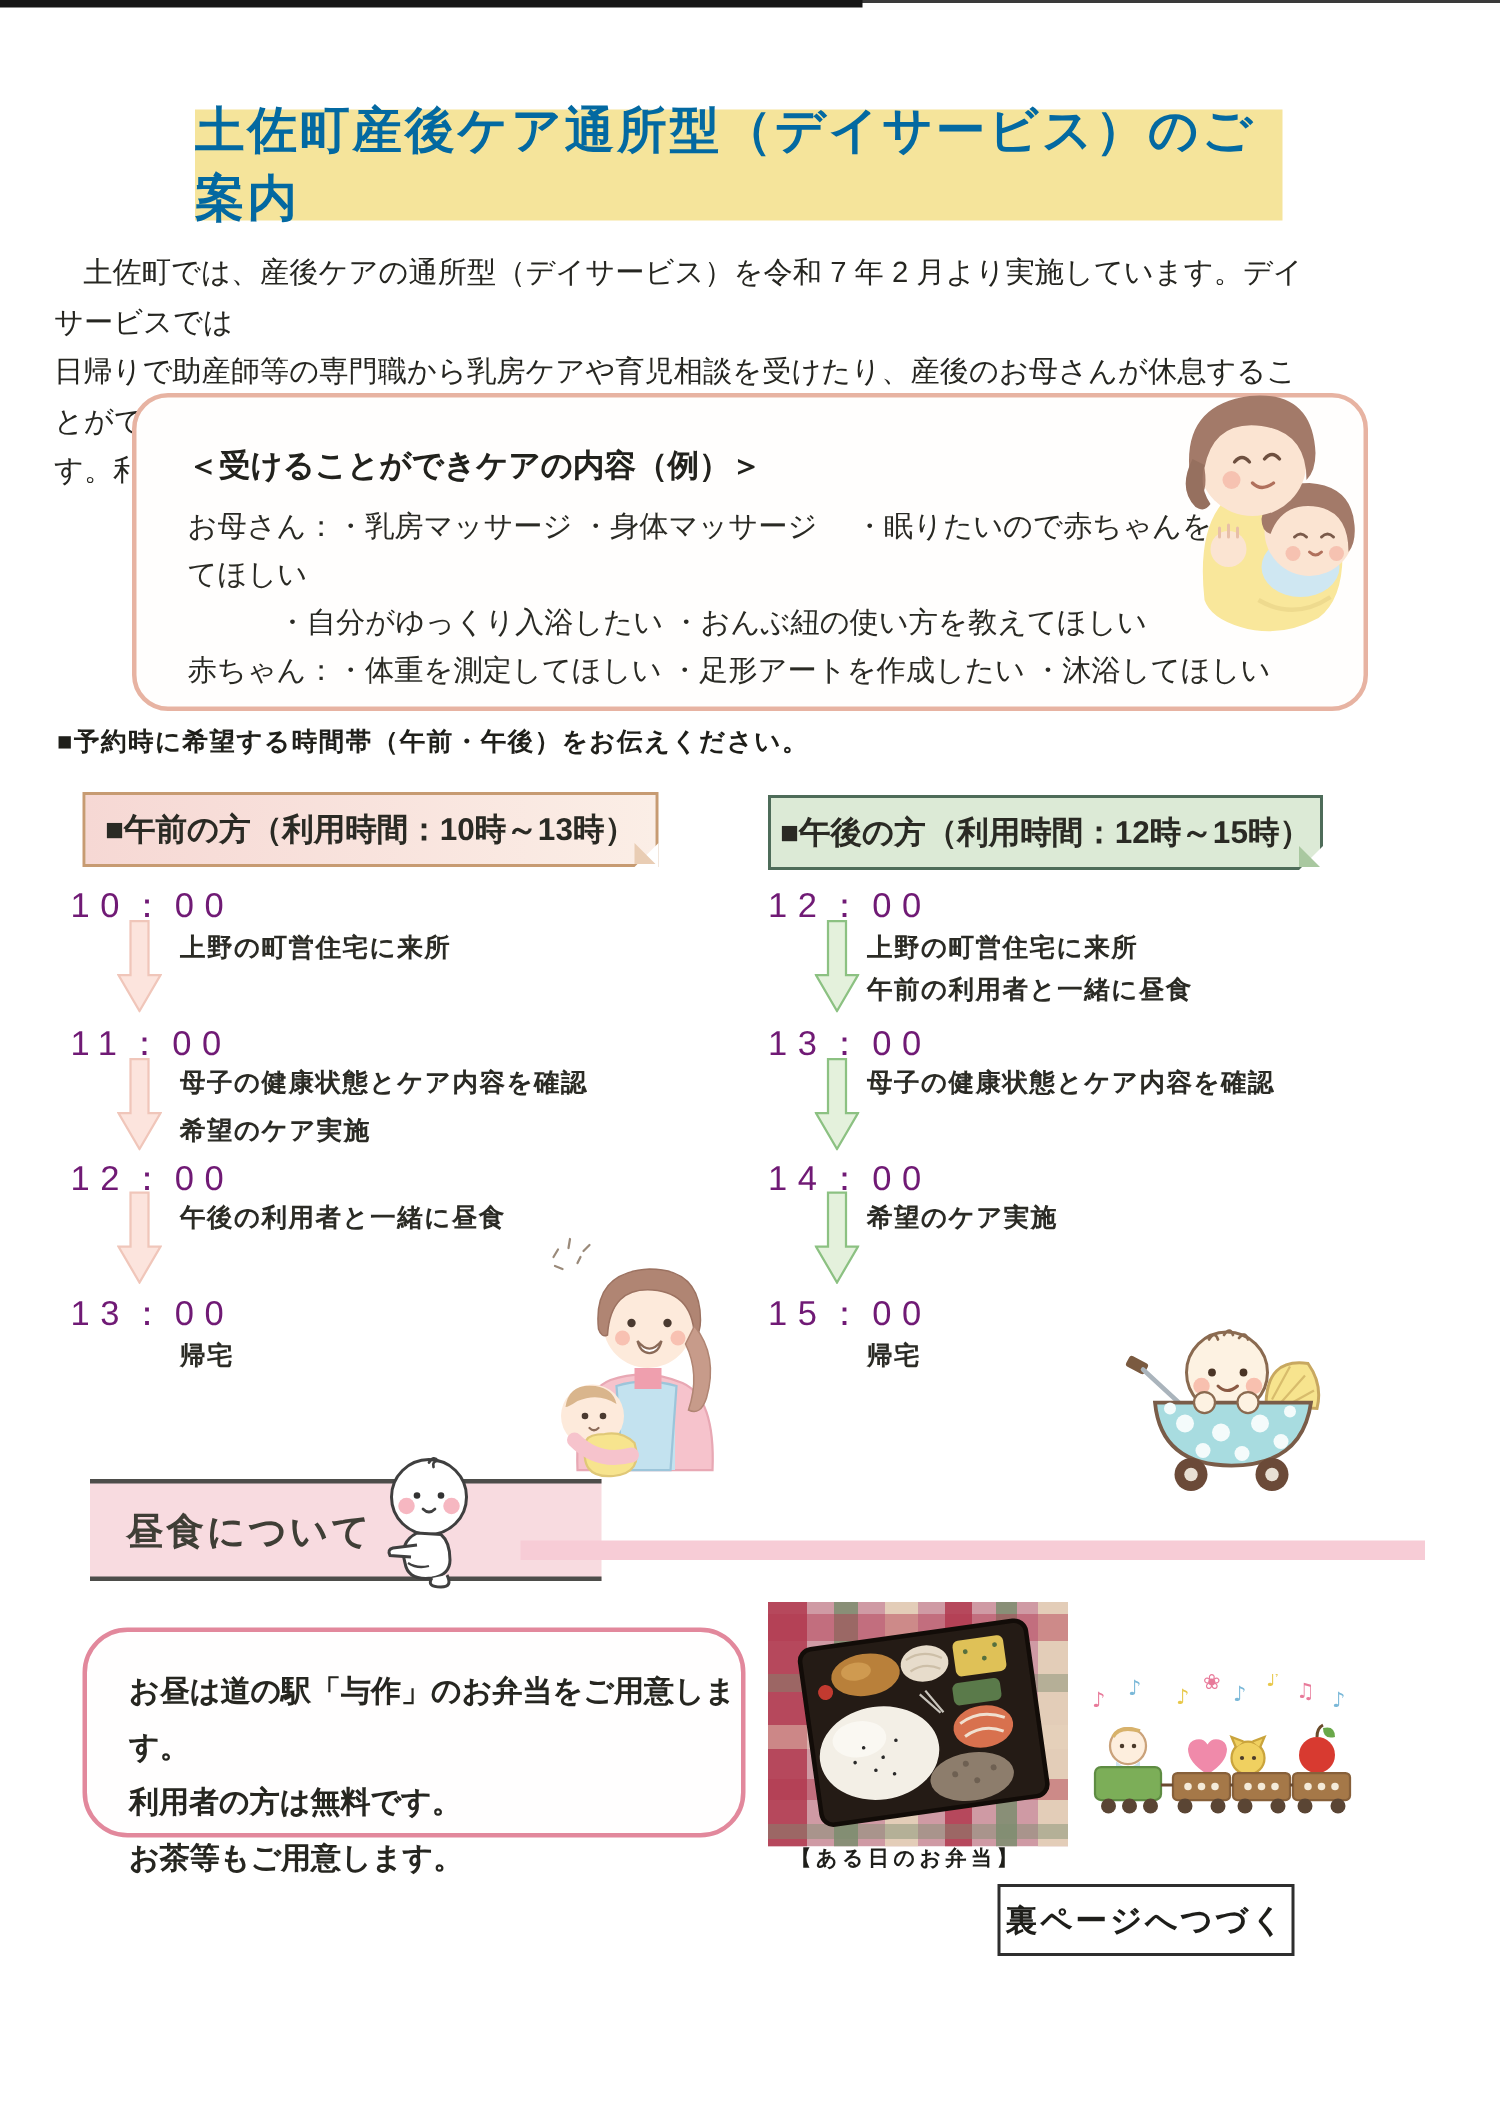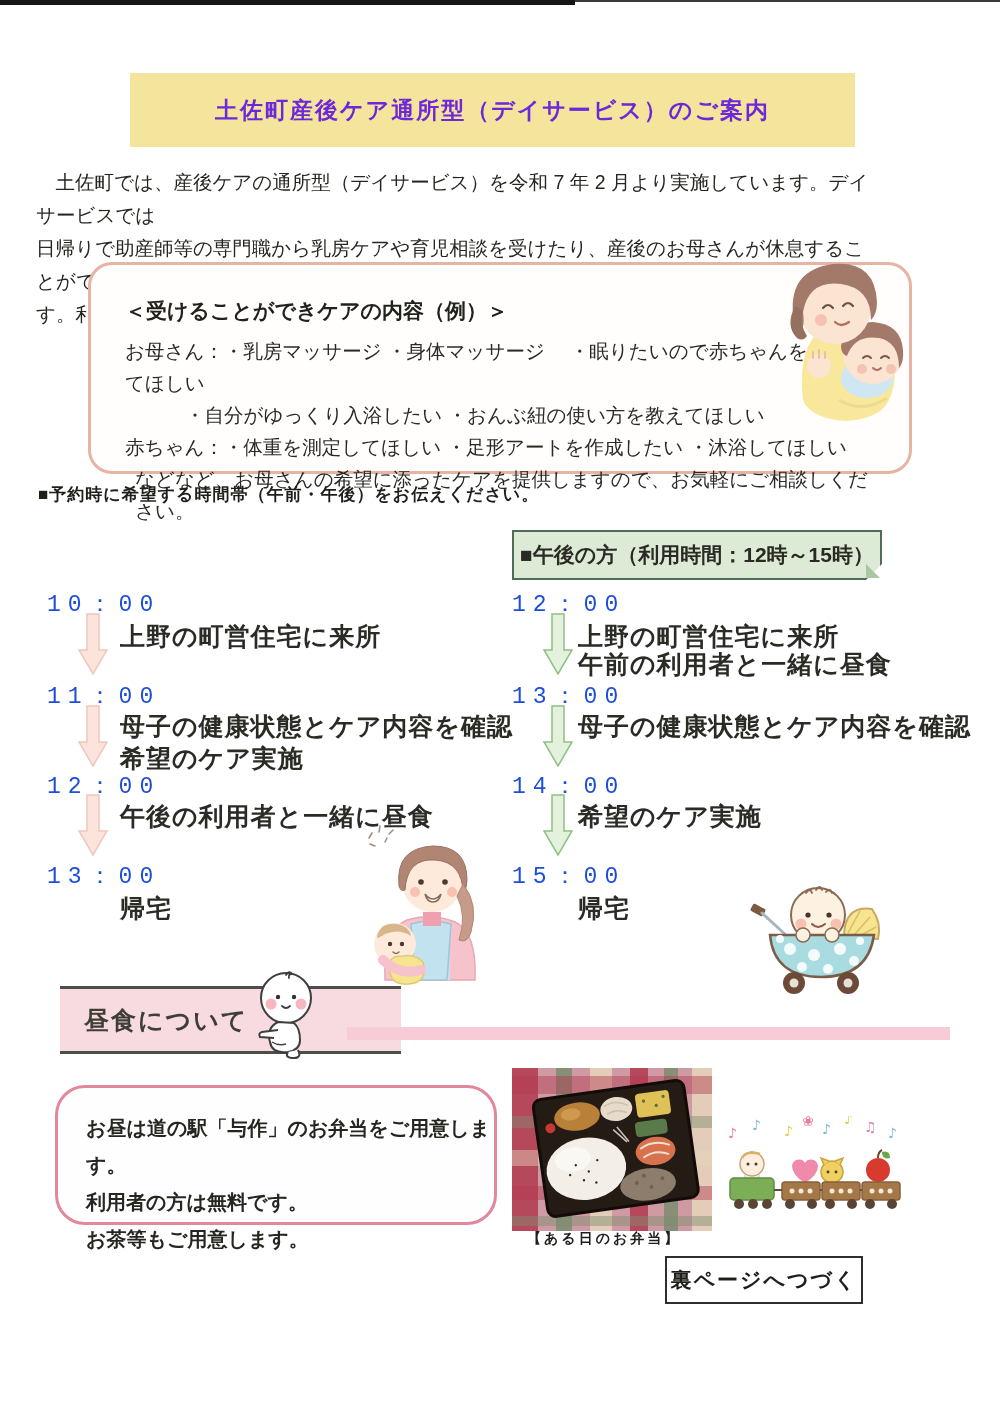--- a/index.html
+++ b/index.html
@@ -3,21 +3,21 @@
 <meta charset="utf-8">
 <style>
   html,body{margin:0;padding:0;background:#e8e8e8;}
   body{font-family:"Liberation Sans","DejaVu Sans",sans-serif;}
   .page{position:relative;width:1000px;height:1412px;margin:0 auto;background:#ffffff;overflow:hidden;color:#2b2b26;}
   .scan-bar{position:absolute;top:0;left:0;width:575px;height:5px;background:#161616;}
   .scan-bar2{position:absolute;top:0;left:0;width:100%;height:2px;background:#3a3a3a;}
 
   
   .title-banner{position:absolute;left:130px;top:73px;width:725px;height:74px;background:#f5e49b;display:flex;align-items:center;justify-content:center;}
-  .title-banner span{font-size:23px;font-weight:bold;letter-spacing:2px;color:#6d28d9;}
+  .title-banner span{font-size:33px;font-weight:bold;letter-spacing:2px;color:#0369a1;}
 
   
   .intro{position:absolute;left:36px;top:166px;width:845px;font-size:19.5px;line-height:33px;color:#262621;font-weight:500;}
 
   
   .care-box{position:absolute;left:88px;top:262px;width:818px;height:206px;border:3px solid #e7b3a2;border-radius:24px;background:#fffefd;}
   .care-box-inner{padding:30px 28px 0 34px;font-size:19.5px;line-height:32px;color:#2a2a24;font-weight:500;}
   .care-heading{font-size:21px;font-weight:bold;color:#22221d;margin-bottom:8px;}
   .care-indent{margin-left:60px;}
   .care-small-indent{margin-left:10px;}
@@ -28,22 +28,22 @@
   
   .col-header{position:absolute;height:46px;display:flex;align-items:center;justify-content:center;font-size:21px;font-weight:bold;color:#2a2a24;}
   .col-header.morning{left:55px;top:528px;width:380px;background:linear-gradient(90deg,#f6d8d4 0%,#fbeee6 100%);border:2px solid #c79b72;}
   .col-header.afternoon{left:512px;top:530px;width:366px;background:#dcead6;border:2px solid #4e6c59;}
   .corner-cut{position:absolute;right:-2px;bottom:-2px;width:0;height:0;border-style:solid;border-width:0 0 16px 16px;border-color:transparent transparent #ffffff transparent;}
   .corner-fold{position:absolute;right:0;bottom:0;width:0;height:0;border-style:solid;border-width:14px 0 0 14px;border-color:transparent transparent transparent transparent;}
   .morning .corner-fold{border-left-color:#e9cdb4;}
   .afternoon .corner-fold{border-left-color:#a9c8a0;}
 
   
-  .time{position:absolute;font-size:23px;letter-spacing:7px;color:#1d4ed8;font-weight:500;font-family:Liberation Mono, monospace;}
-  .step-label{position:absolute;font-size:25px;font-weight:600;color:#2b2b25;letter-spacing:1px;}
+  .time{position:absolute;font-size:23px;letter-spacing:7px;color:#701a75;font-weight:500;}
+  .step-label{position:absolute;font-size:17px;font-weight:600;color:#2b2b25;letter-spacing:1px;}
   .arrow{position:absolute;}
 
   
   .lunch-banner{position:absolute;left:60px;top:986px;width:341px;height:62px;background:#f8dbe0;border-top:3px solid #4d4d4a;border-bottom:3px solid #4d4d4a;display:flex;align-items:center;}
   .lunch-banner span{font-size:25px;font-weight:bold;color:#3f3e36;margin-left:24px;letter-spacing:2px;}
   .pink-line{position:absolute;left:347px;top:1027px;width:603px;height:13px;background:#f7ccd6;}
 
   
   .lunch-box{position:absolute;left:55px;top:1085px;width:436px;height:134px;border:3px solid #e2889c;border-radius:30px;background:#fffefe;}
   .lunch-box-inner{padding:22px 0 0 28px;font-size:20px;font-weight:600;line-height:37px;color:#262620;}
@@ -71,21 +71,20 @@
     <div>日帰りで助産師等の専門職から乳房ケアや育児相談を受けたり、産後のお母さんが休息することができま</div>
     <div>す。利用を希望される方は事前に予約をお願いします。</div>
   </div>
 
   <div class="care-box">
     <div class="care-box-inner">
       <div class="care-heading">＜受けることができケアの内容（例）＞</div>
       <div>お母さん：・乳房マッサージ ・身体マッサージ　 ・眠りたいので赤ちゃんを見ていてほしい</div>
       <div class="care-indent">・自分がゆっくり入浴したい ・おんぶ紐の使い方を教えてほしい</div>
       <div>赤ちゃん：・体重を測定してほしい ・足形アートを作成したい ・沐浴してほしい</div>
-      <div class="care-small-indent">などなど、お母さんの希望に添ったケアを提供しますので、お気軽にご相談しください。</div>
     </div>
   </div>
 
   <svg class="illus" style="left:783px;top:250px;" width="132" height="182" viewBox="0 0 132 182">
     <path d="M20 150 Q14 96 40 78 Q62 62 86 74 Q112 86 112 120 Q112 150 96 162 Q70 176 44 168 Q24 162 20 150Z" fill="#f9e79b"></path>
     <ellipse cx="84" cy="128" rx="26" ry="20" fill="#cfe7f2"></ellipse>
     <circle cx="90" cy="104" r="30" fill="#fbe4d2"></circle>
     <path d="M58 96 Q62 72 90 72 Q118 74 120 100 Q121 112 116 118 Q116 92 96 88 Q72 84 64 106 Q58 104 58 96Z" fill="#a37a69"></path>
     <path d="M80 108 Q84 104 88 108" stroke="#7a5a4a" stroke-width="2" fill="none" stroke-linecap="round"></path>
     <path d="M98 108 Q102 104 106 108" stroke="#7a5a4a" stroke-width="2" fill="none" stroke-linecap="round"></path>
@@ -99,20 +98,25 @@
     <path d="M60 56 Q65 50 70 56" stroke="#6e5040" stroke-width="2.2" fill="none" stroke-linecap="round"></path>
     <circle cx="38" cy="70" r="6" fill="#f3b3a2" opacity="0.7"></circle>
     <path d="M52 72 Q58 78 66 72" stroke="#b0705c" stroke-width="2.2" fill="none" stroke-linecap="round"></path>
     <circle cx="36" cy="116" r="12" fill="#fbe4d2"></circle>
     <path d="M30 108 L30 102 M36 108 L36 100 M42 108 L42 102" stroke="#e8bfa8" stroke-width="2" stroke-linecap="round"></path>
     <path d="M56 150 Q80 164 104 148" stroke="#eeda8e" stroke-width="3" fill="none"></path>
   </svg>
 
   <div class="section-heading">■予約時に希望する時間帯（午前・午後）をお伝えください。</div>
 
+  <div class="col-header morning">
+    <span>■午前の方（利用時間：10時～13時）</span>
+    <i class="corner-cut"></i>
+    <i class="corner-fold"></i>
+  </div>
   <div class="col-header afternoon">
     <span>■午後の方（利用時間：12時～15時）</span>
     <i class="corner-cut"></i>
     <i class="corner-fold"></i>
   </div>
 
   <div class="time" style="left:47px;top:588px;">10：00</div>
   <svg class="arrow" style="left:78px;top:613px;" width="30" height="62" viewBox="0 0 30 62">
       <path d="M9 1 h12 v36 h8 L15 61 L1 37 h8 Z" fill="#fce4dd" stroke="#f0c6ba" stroke-width="1.5"></path>
     </svg>

